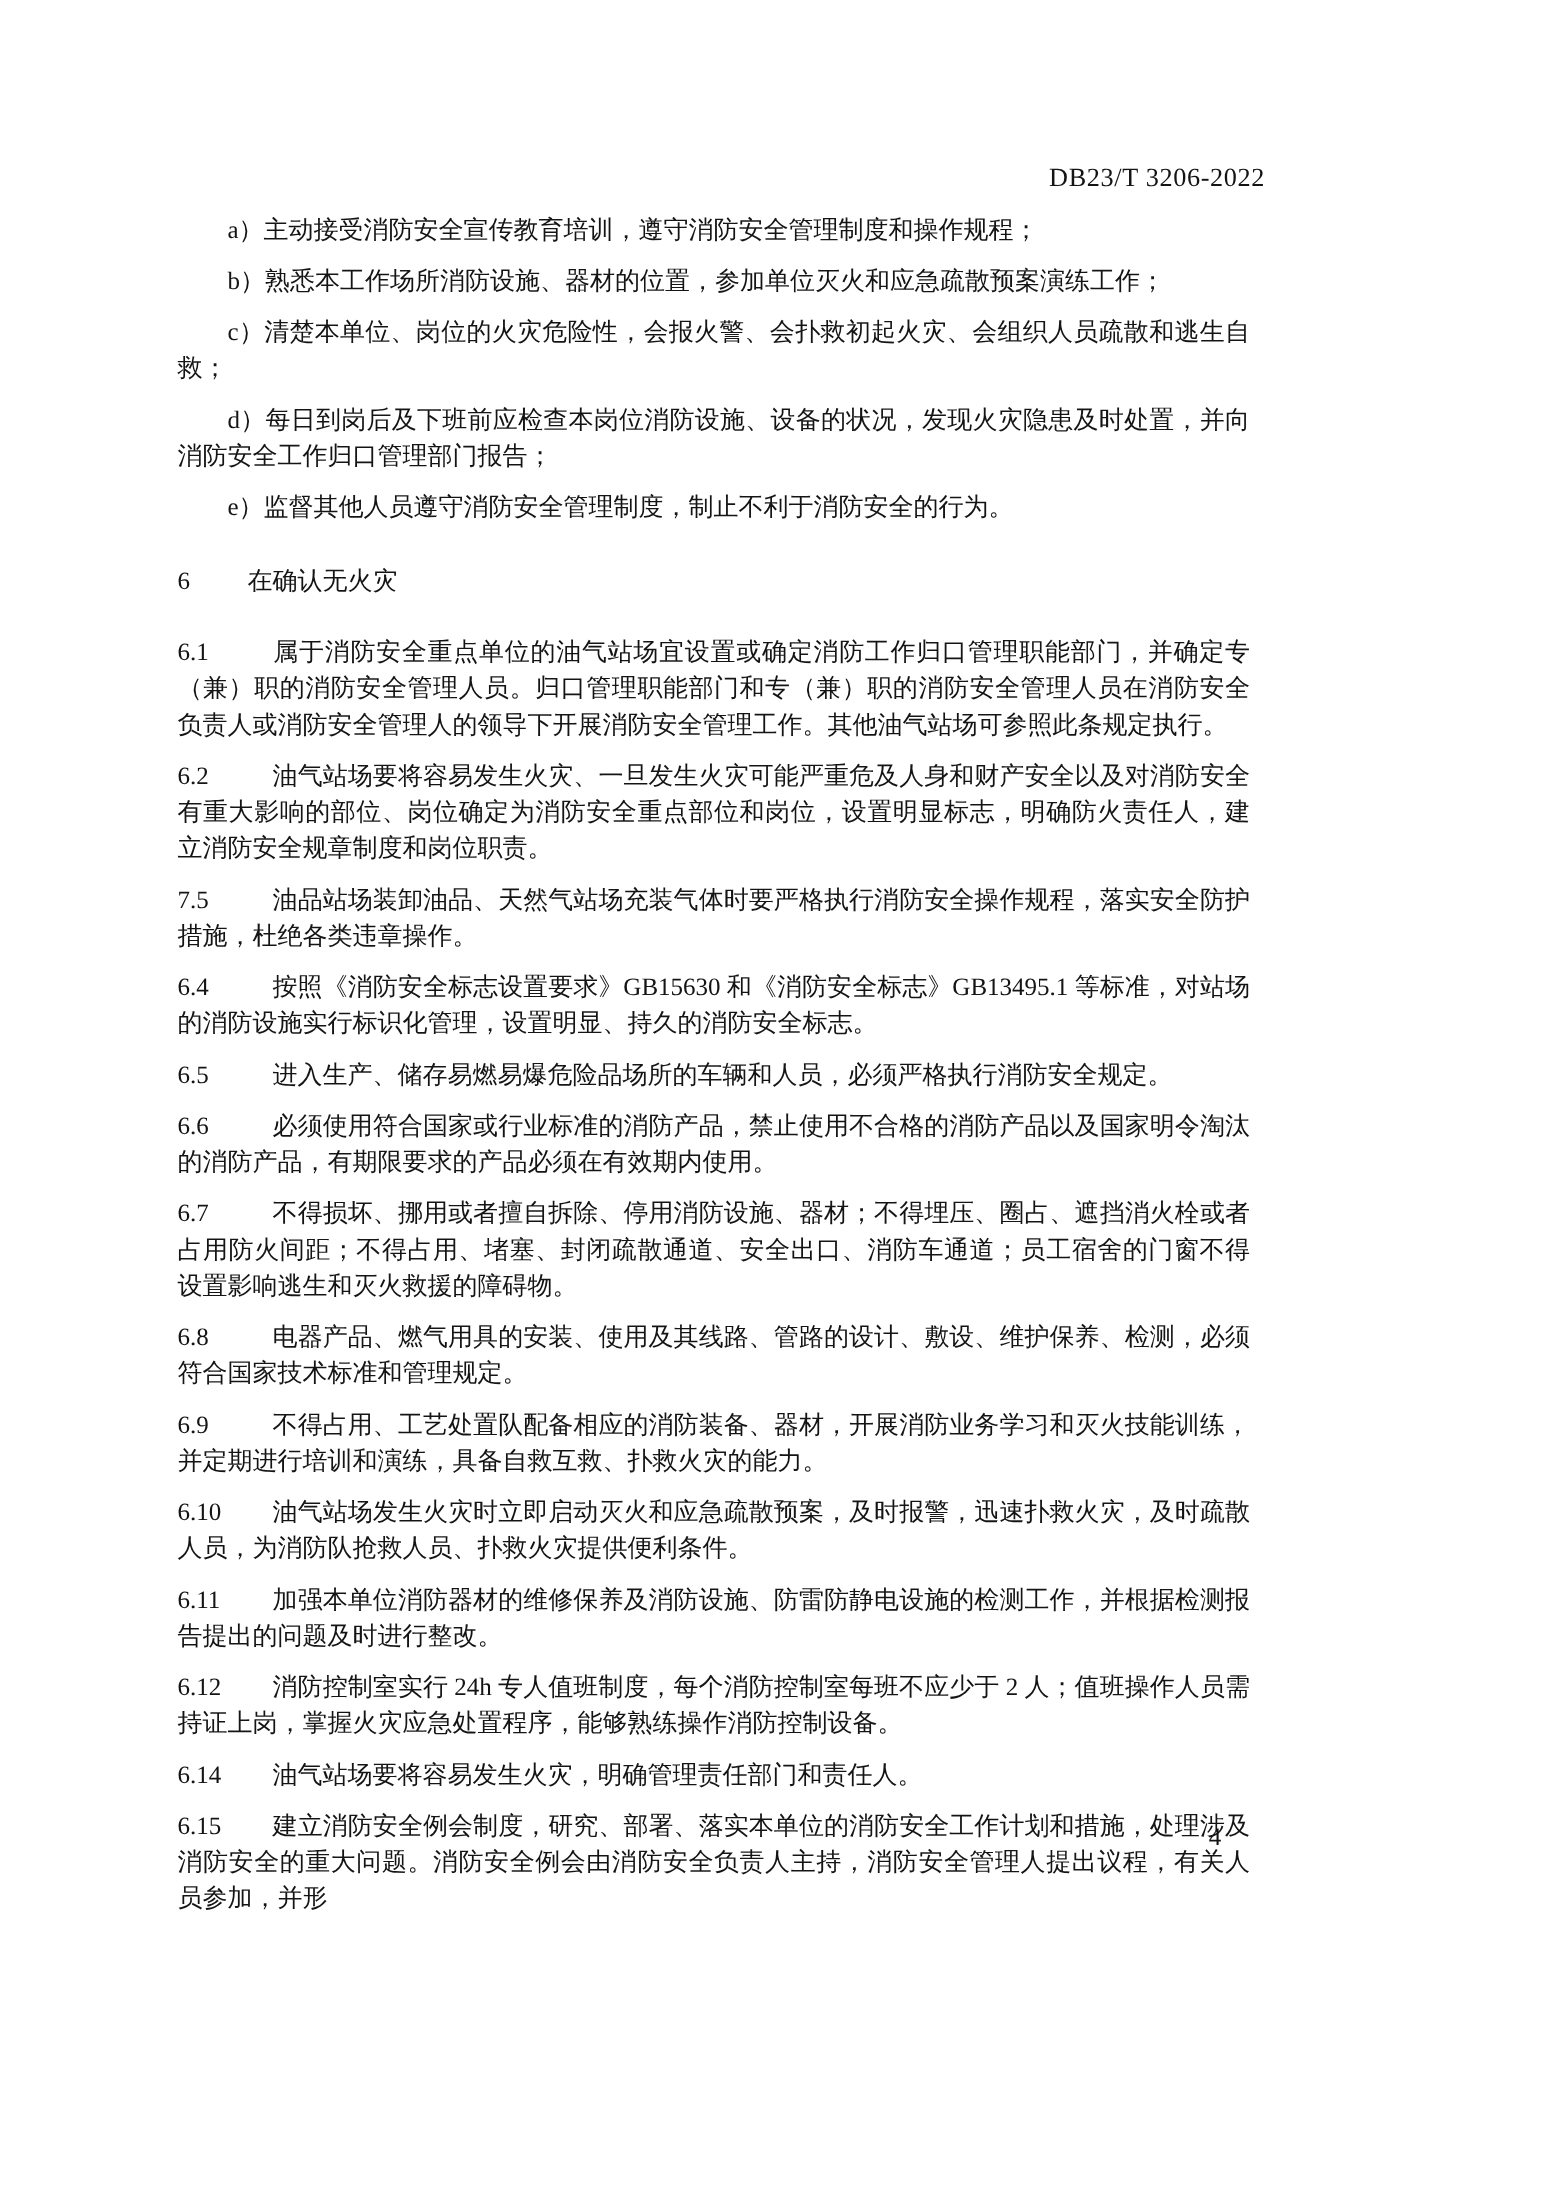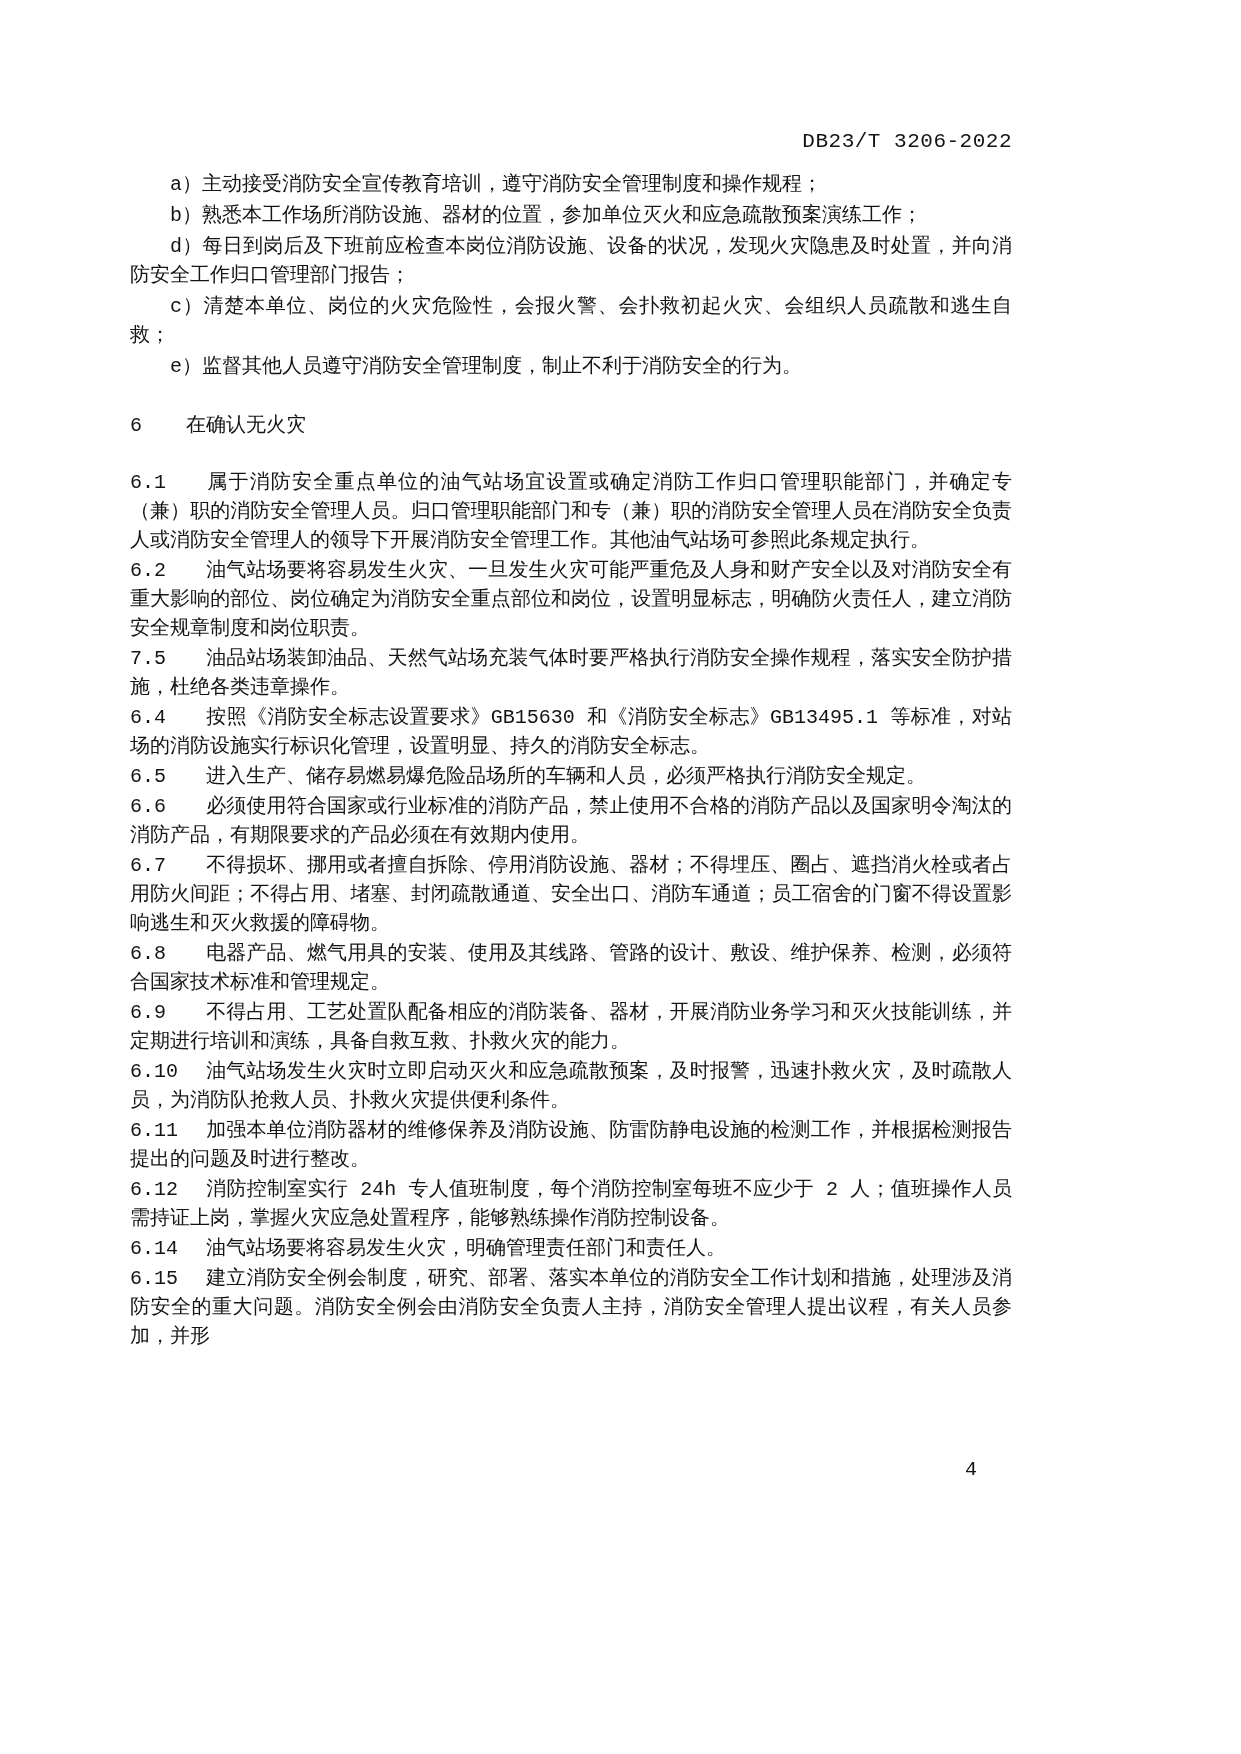--- a/index.html
+++ b/index.html
@@ -6,38 +6,38 @@
     margin: 0;
     padding: 0;
     background: #ffffff;
   }
   .page {
     position: relative;
     width: 1241px;
     height: 1754px;
     background: #ffffff;
     color: #141414;
-    font-family: Liberation Mono, monospace;
+    font-family: Liberation Serif, serif;
     overflow: hidden;
   }
   .content {
     position: absolute;
     left: 130px;
     top: 130px;
     width: 882px;
   }
   .doc-code {
     text-align: right;
     font-size: 21px;
     line-height: 24px;
     margin: 0 0 16px 0;
     letter-spacing: 0.5px;
   }
   p {
-    margin: 0;
+    margin: 12px;
     font-size: 20px;
     line-height: 29px;
     text-align: justify;
   }
   .lettered {
     text-indent: 2em;
     margin-bottom: 2px;
   }
   .heading {
     margin-top: 30px;
@@ -69,22 +69,22 @@
 </head>
 <body>
 
 <div class="page">
   <div class="content">
 
     <p class="doc-code">DB23/T 3206-2022</p>
 
     <p class="lettered">a）主动接受消防安全宣传教育培训，遵守消防安全管理制度和操作规程；</p>
     <p class="lettered">b）熟悉本工作场所消防设施、器材的位置，参加单位灭火和应急疏散预案演练工作；</p>
+    <p class="lettered">c）清楚本单位、岗位的火灾危险性，会报火警、会扑救初起火灾、会组织人员疏散和逃生自救；</p>
     <p class="lettered">d）每日到岗后及下班前应检查本岗位消防设施、设备的状况，发现火灾隐患及时处置，并向消防安全工作归口管理部门报告；</p>
-    <p class="lettered">c）清楚本单位、岗位的火灾危险性，会报火警、会扑救初起火灾、会组织人员疏散和逃生自救；</p>
     <p class="lettered">e）监督其他人员遵守消防安全管理制度，制止不利于消防安全的行为。</p>
 
     <p class="heading"><span class="heading-num">6</span><span>在确认无火灾</span></p>
 
     <p class="clause"><span class="clause-num">6.1</span><span>属于消防安全重点单位的油气站场宜设置或确定消防工作归口管理职能部门，并确定专（兼）职的消防安全管理人员。归口管理职能部门和专（兼）职的消防安全管理人员在消防安全负责人或消防安全管理人的领导下开展消防安全管理工作。其他油气站场可参照此条规定执行。</span></p>
     <p class="clause"><span class="clause-num">6.2</span><span>油气站场要将容易发生火灾、一旦发生火灾可能严重危及人身和财产安全以及对消防安全有重大影响的部位、岗位确定为消防安全重点部位和岗位，设置明显标志，明确防火责任人，建立消防安全规章制度和岗位职责。</span></p>
     <p class="clause"><span class="clause-num">7.5</span><span>油品站场装卸油品、天然气站场充装气体时要严格执行消防安全操作规程，落实安全防护措施，杜绝各类违章操作。</span></p>
     <p class="clause"><span class="clause-num">6.4</span><span>按照《消防安全标志设置要求》GB15630 和《消防安全标志》GB13495.1 等标准，对站场的消防设施实行标识化管理，设置明显、持久的消防安全标志。</span></p>
     <p class="clause"><span class="clause-num">6.5</span><span>进入生产、储存易燃易爆危险品场所的车辆和人员，必须严格执行消防安全规定。</span></p>
     <p class="clause"><span class="clause-num">6.6</span><span>必须使用符合国家或行业标准的消防产品，禁止使用不合格的消防产品以及国家明令淘汰的消防产品，有期限要求的产品必须在有效期内使用。</span></p>

